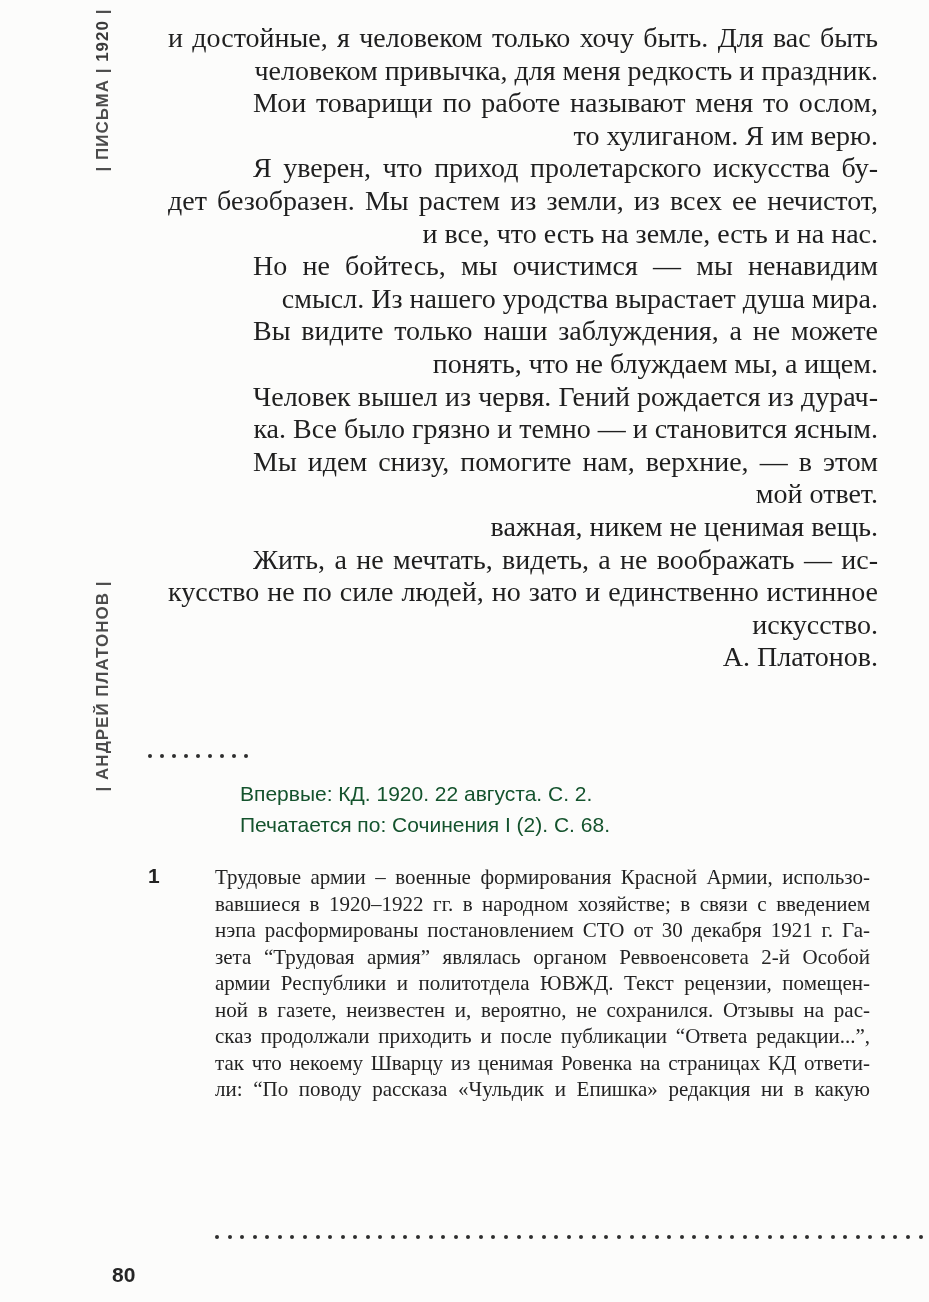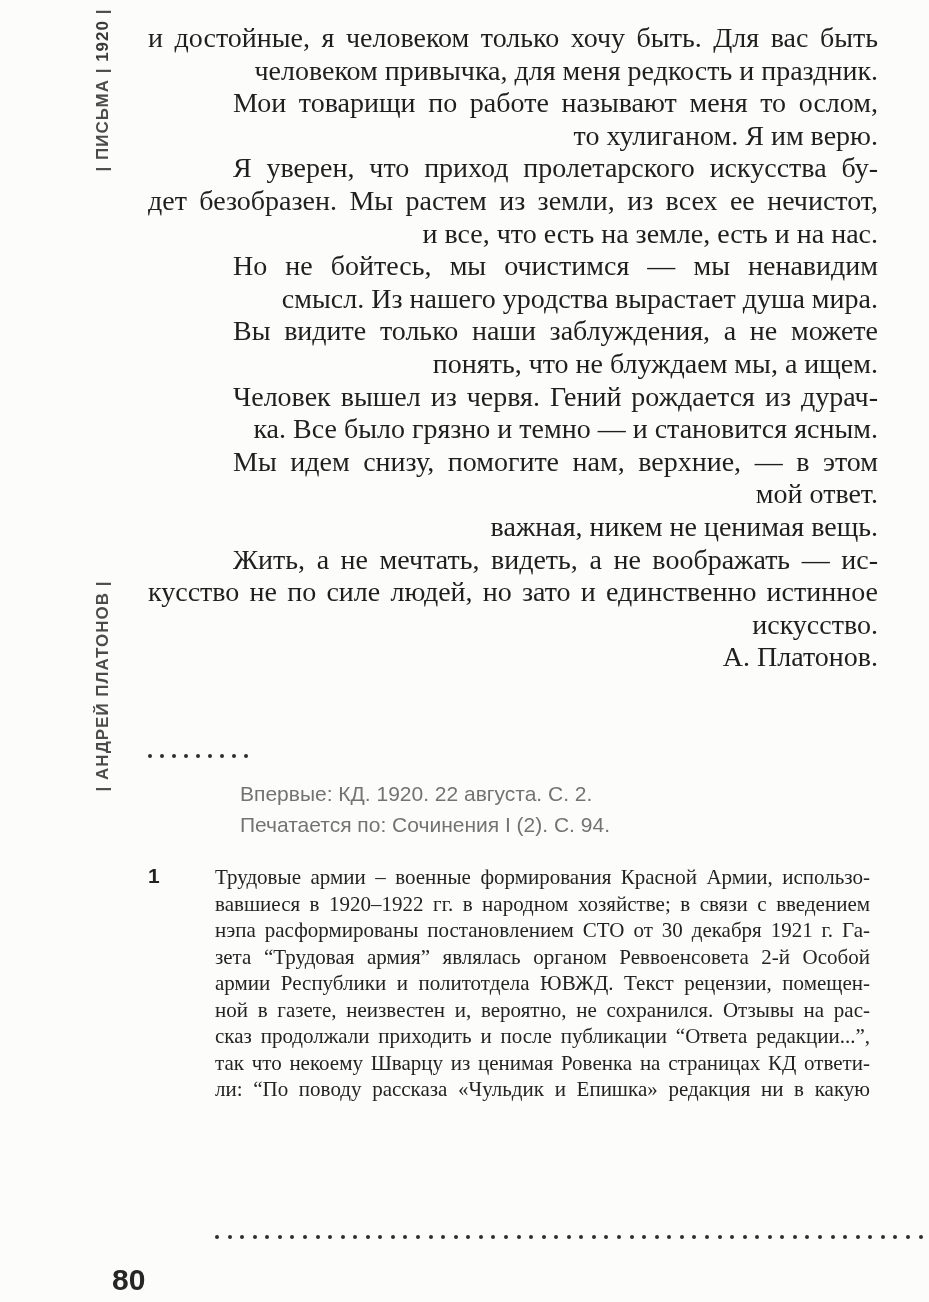--- a/index.html
+++ b/index.html
@@ -25,50 +25,50 @@
   }
   .sidebar-top{left:103px;top:90px;}
   .sidebar-author{left:103px;top:686px;}
   .sidebar-label .yr{font-weight:700;color:#3a3a3a;}
   
   .body-text{
     position:absolute;left:148px;top:22px;width:730px;
     font-size:28px;line-height:32.6px;color:#1f1f1f;
   }
   .bline{text-align:right;}
-  .bline.j{text-align:justify;text-align-last:justify;}
+  .bline.j{text-align:justify;text-align-last:justify;margin-left:20px;}
   .bline.first{text-indent:85px;}
   
   .sep{position:absolute;display:flex;justify-content:space-between;align-items:center;}
   .sep-short{left:148px;top:753px;width:100px;height:6px;}
   .sep-long{left:215px;top:1234px;width:708px;height:6px;}
   .dot{width:4px;height:4px;border-radius:50%;background:#2e2e2e;flex:0 0 auto;}
   
   .citation{
     position:absolute;left:240px;top:778px;width:640px;
     font-family:"Liberation Sans", sans-serif;
-    font-size:21px;line-height:31px;color:#737373;
+    font-size:21px;line-height:31px;color:#14532d;
   }
   
   .fn-num{
     position:absolute;left:148px;top:864px;
     font-family:"Liberation Sans", sans-serif;
     font-size:21px;font-weight:700;color:#232323;
   }
   .fn-text{
     position:absolute;left:215px;top:864px;width:655px;
     font-family:"Liberation Sans", sans-serif;
     font-size:21px;line-height:26.5px;color:#232323;
   }
   .fline{text-align:justify;text-align-last:justify;font-family:Liberation Serif, serif;}
   
   .page-number{
     position:absolute;left:112px;top:1263px;
     font-family:"Liberation Sans", sans-serif;
-    font-size:30px;font-weight:700;color:#262626;
+    font-size:21px;font-weight:700;color:#262626;
   }
 </style>
 </head>
 <body>
 
 <div class="page">
 
   <div class="sidebar-label sidebar-top"><span>| ПИСЬМА | </span><span class="yr">1920</span><span> |</span></div>
 
   <div class="sidebar-label sidebar-author">| АНДРЕЙ ПЛАТОНОВ |</div>
@@ -123,21 +123,21 @@
       <span class="dot"></span>
       <span class="dot"></span>
       <span class="dot"></span>
       <span class="dot"></span>
       <span class="dot"></span>
       <span class="dot"></span>
     </div>
 
   <div class="citation" id="citation">
       <div>Впервые: КД. 1920. 22 августа. С. 2.</div>
-      <div>Печатается по: Сочинения I (2). С. 94.</div>
+      <div>Печатается по: Сочинения I (2). С. 68.</div>
     </div>
 
   <div class="fn-num">1</div>
   <div class="fn-text" id="fnText">
       <div class="fline">Трудовые армии – военные формирования Красной Армии, использо-</div>
       <div class="fline">вавшиеся в 1920–1922 гг. в народном хозяйстве; в связи с введением</div>
       <div class="fline">нэпа расформированы постановлением СТО от 30 декабря 1921 г. Га-</div>
       <div class="fline">зета “Трудовая армия” являлась органом Реввоенсовета 2-й Особой</div>
       <div class="fline">армии Республики и политотдела ЮВЖД. Текст рецензии, помещен-</div>
       <div class="fline">ной в газете, неизвестен и, вероятно, не сохранился. Отзывы на рас-</div>

